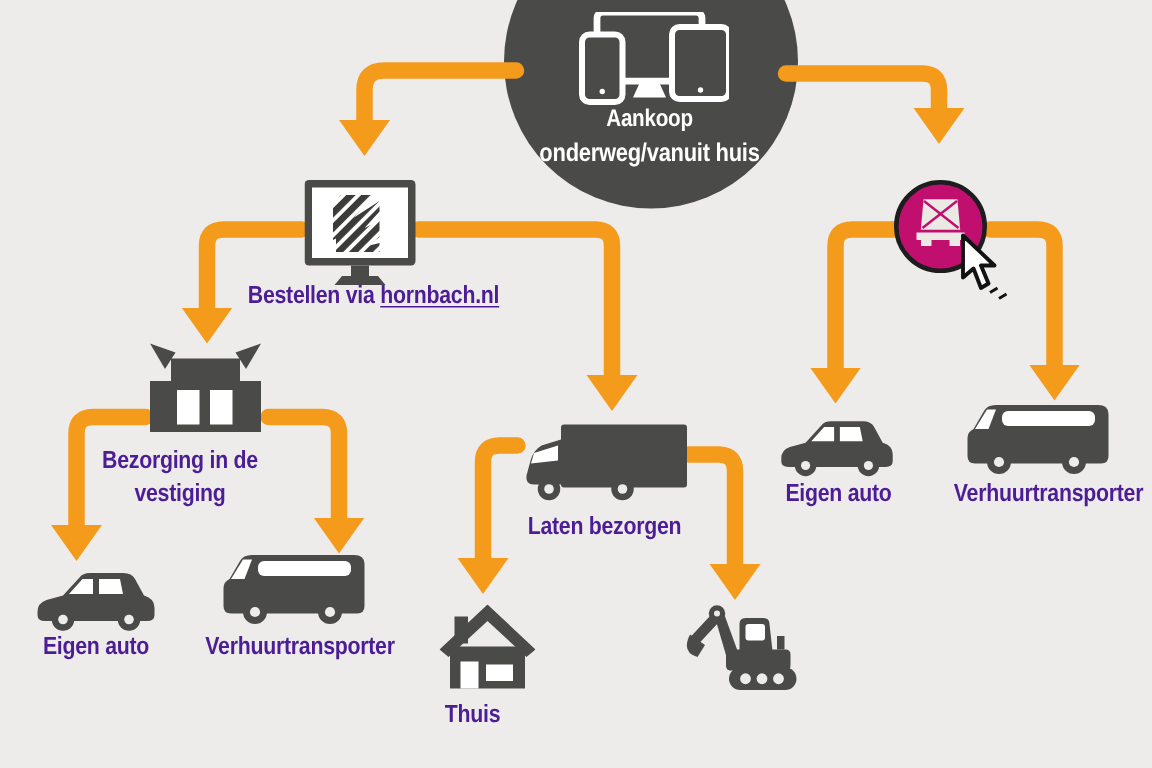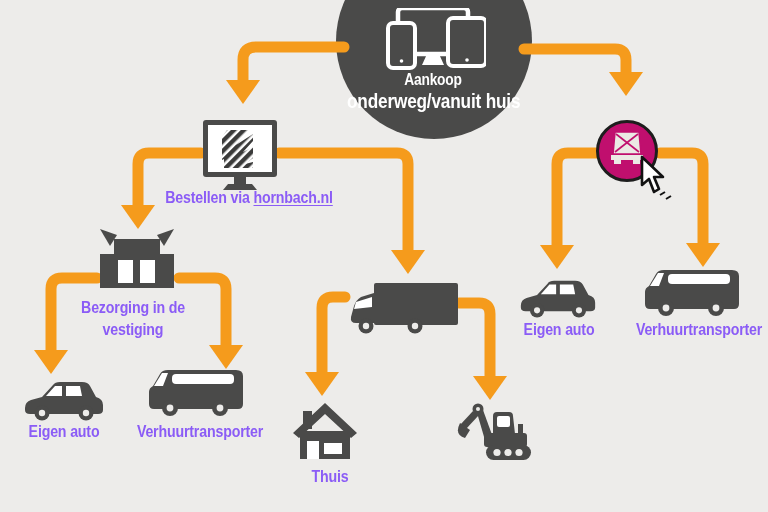--- a/index.html
+++ b/index.html
@@ -12,21 +12,21 @@
     position:absolute;left:336px;top:-57px;width:196px;height:196px;
     border-radius:50%;background:#4a4a49;
   }
   .pinkdisc{
     position:absolute;left:596px;top:120px;width:62px;height:62px;
     border-radius:50%;background:#c00f6e;border:3px solid #1d1d1d;
     box-sizing:border-box;
   }
   .label{
     position:absolute;width:200px;text-align:center;font-weight:bold;
-    color:#8b5cf6;font-size:16.5px;line-height:22px;letter-spacing:-0.2px;
+    color:#4c1d95;font-size:16.5px;line-height:22px;letter-spacing:-0.2px;
   }
   .label .ln{display:block;transform:scaleX(0.86);transform-origin:50% 50%;white-space:nowrap;}
   .label.white{color:#ffffff;font-size:16px;line-height:21px;}
   .label .u{text-decoration:underline;text-underline-offset:2px;}
   svg{display:block;}
 </style>
 </head>
 <body>
 
 <div class="stage">
@@ -38,21 +38,21 @@
     <polygon points="41,46 53,46 58,57 36,57" fill="#ffffff"></polygon>
     <rect x="2" y="15" width="27" height="45" rx="5" fill="#4a4a49" stroke="#ffffff" stroke-width="4"></rect>
     <circle cx="15.5" cy="53" r="1.8" fill="#ffffff"></circle>
     <rect x="62" y="10" width="38" height="48" rx="5" fill="#4a4a49" stroke="#ffffff" stroke-width="4"></rect>
     <circle cx="81" cy="52" r="1.8" fill="#ffffff"></circle>
   </svg>
 
   <div class="label white" style="left:333px;top:69px">
     <span class="ln">Aankoop</span>
   </div>
-  <div class="label white" style="left:333px;top:91px;font-size:20px">
+  <div class="label white" style="left:333px;top:91px;font-size:17px">
     <span class="ln">onderweg/vanuit huis</span>
   </div>
 
   <svg class="abs" style="left:0;top:0" width="768" height="512" viewBox="0 0 768 512">
     <defs>
       <marker id="ah" markerUnits="userSpaceOnUse" markerWidth="26" markerHeight="36" refX="1" refY="17" orient="auto">
         <path d="M0,0 L24,17 L0,34 Z" fill="#f59b1c"></path>
       </marker>
     </defs>
     <g fill="none" stroke="#f59b1c" stroke-width="11" stroke-linecap="round">
@@ -91,35 +91,38 @@
 
   <svg class="abs" style="left:98px;top:228px" width="78" height="62" viewBox="0 0 78 62">
     <polygon points="2,1 19,7 12,18" fill="#4a4a49"></polygon>
     <polygon points="76,1 59,7 66,18" fill="#4a4a49"></polygon>
     <rect x="16" y="11" width="46" height="17" fill="#4a4a49"></rect>
     <rect x="2" y="26" width="74" height="34" fill="#4a4a49"></rect>
     <rect x="20" y="32" width="15" height="23" fill="#ffffff"></rect>
     <rect x="42" y="32" width="15" height="23" fill="#ffffff"></rect>
   </svg>
 
-  <div class="label" style="left:33px;top:296px">
+  <div class="label" style="left:20px;top:296px">
     <span class="ln">Bezorging in de</span>
     <span class="ln">vestiging</span>
   </div>
 
   <svg class="abs" style="left:348px;top:281px" width="112" height="54" viewBox="0 0 112 54">
     <rect x="26" y="2" width="84" height="42" rx="2" fill="#4a4a49"></rect>
     <path d="M26,12 L13,16 Q8,19 6,25 L3,36 Q2,42 8,42 L26,42 Z" fill="#4a4a49"></path>
     <polygon points="8,21 24,16 24,26 6,28" fill="#ffffff"></polygon>
     <circle cx="18" cy="45" r="7.5" fill="#4a4a49"></circle>
       <circle cx="18" cy="45" r="3.2" fill="#edecea"></circle>
     <circle cx="67" cy="45" r="7.5" fill="#4a4a49"></circle>
       <circle cx="67" cy="45" r="3.2" fill="#edecea"></circle>
   </svg>
 
+  <div class="label" style="left:303px;top:340px">
+    <span class="ln">Laten bezorgen</span>
+  </div>
 
   <div class="pinkdisc"></div>
   <svg class="abs" style="left:607px;top:128px" width="40" height="40" viewBox="0 0 40 40">
     <polygon points="8,4 32,4 34,26 6,26" fill="#ebe9e4"></polygon>
     <g stroke="#c00f6e" stroke-width="1.6" fill="none">
       <line x1="9" y1="6" x2="32" y2="24"></line>
       <line x1="31" y1="6" x2="8" y2="24"></line>
       <polygon points="8,4 32,4 34,26 6,26"></polygon>
     </g>
     <rect x="4" y="27" width="32" height="5" fill="#ebe9e4"></rect>
@@ -158,21 +161,21 @@
     <span class="ln">Verhuurtransporter</span>
   </div>
 
   <svg class="abs" style="left:293px;top:403px" width="64" height="60" viewBox="0 0 64 60">
     <rect x="10" y="8" width="9" height="18" fill="#4a4a49"></rect>
     <polygon points="32,0 64,30 58,35 32,11 6,35 0,30" fill="#4a4a49"></polygon>
     <rect x="7" y="28" width="50" height="28" fill="#4a4a49"></rect>
     <rect x="14" y="38" width="12" height="18" fill="#ffffff"></rect>
     <rect x="31" y="40" width="18" height="11" fill="#ffffff"></rect>
   </svg>
-  <div class="label" style="left:230px;top:465px">
+  <div class="label" style="left:215px;top:465px">
     <span class="ln">Thuis</span>
   </div>
 
   <svg class="abs" style="left:456px;top:402px" width="78" height="58" viewBox="0 0 78 58">
     <polygon points="19,4 27,8 39,41 31,45" fill="#4a4a49"></polygon>
     <polygon points="17,9 23,13 10,27 4,23" fill="#4a4a49"></polygon>
     <path d="M4,21 Q-2,33 9,36 L14,28 Z" fill="#4a4a49"></path>
     <circle cx="22" cy="7" r="5.5" fill="#4a4a49"></circle>
       <circle cx="22" cy="7" r="2" fill="#edecea"></circle>
     <rect x="62" y="22" width="5" height="9" fill="#4a4a49"></rect>

